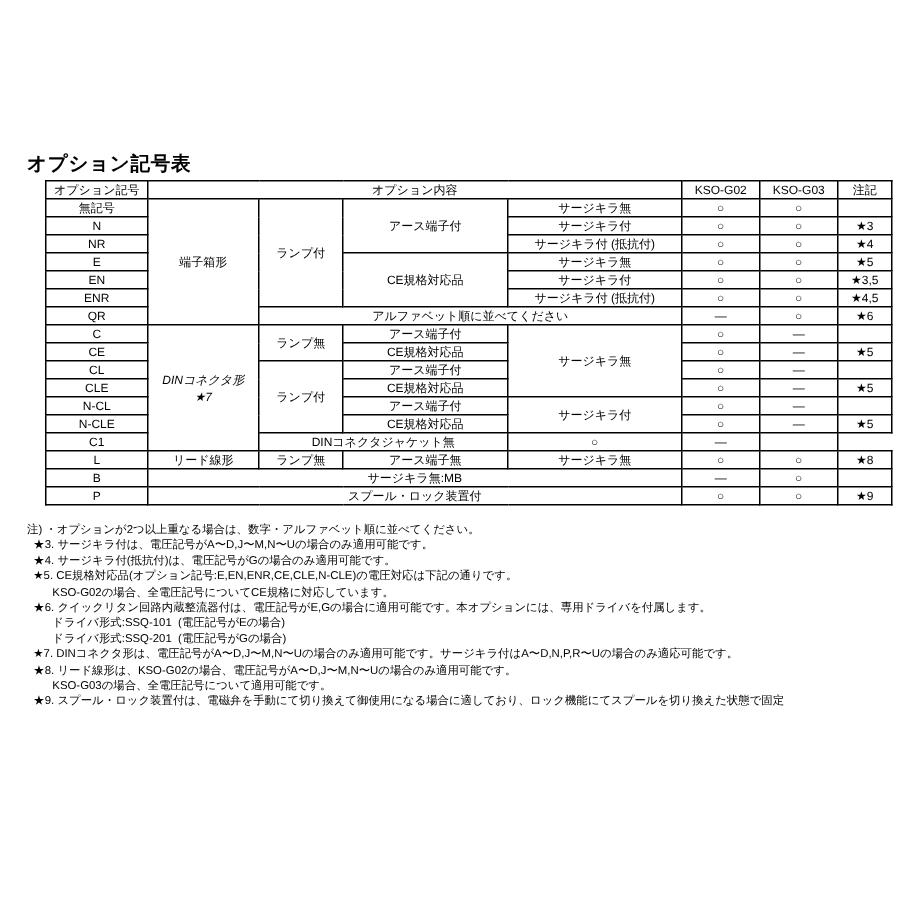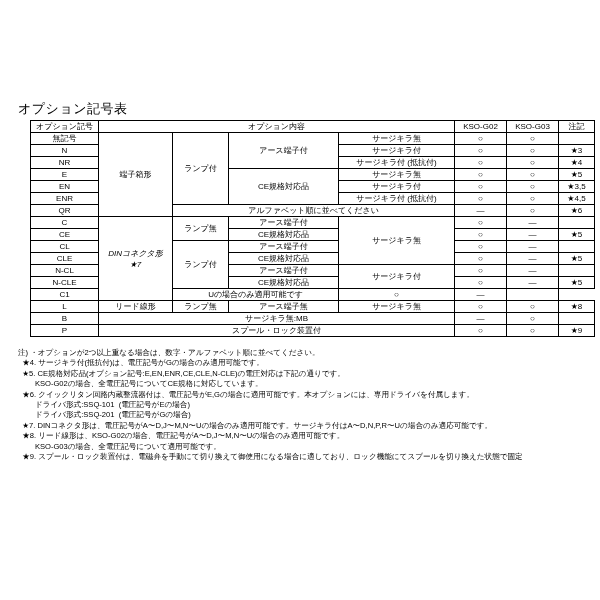--- a/index.html
+++ b/index.html
@@ -19,21 +19,21 @@
     width: 600px;
     height: 600px;
     padding: 0;
     box-sizing: border-box;
   }
   .title {
     position: absolute;
     left: 18px;
     top: 100px;
     font-size: 13px;
-    font-weight: normal;
+    font-weight: bold;
     letter-spacing: 0.5px;
   }
   table.opt {
     position: absolute;
     left: 30px;
     top: 120px;
     width: 564px;
     border-collapse: collapse;
     table-layout: fixed;
     font-size: 8px;
@@ -206,21 +206,21 @@
       </tr>
       <tr>
         <td>N-CLE</td>
         <td>CE規格対応品</td>
         <td>○</td>
         <td>—</td>
         <td>★5</td>
       </tr>
       <tr>
         <td>C1</td>
-        <td colspan="2">Uの場合のみ適用可能です</td>
+        <td colspan="2">DINコネクタジャケット無</td>
         <td>○</td>
         <td>—</td>
         <td></td>
       </tr>
 
       <tr>
         <td>L</td>
         <td>リード線形</td>
         <td>ランプ無</td>
         <td>アース端子無</td>
@@ -242,20 +242,21 @@
         <td colspan="4">スプール・ロック装置付</td>
         <td>○</td>
         <td>○</td>
         <td>★9</td>
       </tr>
     </tbody>
   </table>
 
   <div class="notes">
     <div class="ln">注) ・オプションが2つ以上重なる場合は、数字・アルファベット順に並べてください。</div>
+    <div class="ln">  ★3. サージキラ付は、電圧記号がA〜D,J〜M,N〜Uの場合のみ適用可能です。</div>
     <div class="ln">  ★4. サージキラ付(抵抗付)は、電圧記号がGの場合のみ適用可能です。</div>
     <div class="ln">  ★5. CE規格対応品(オプション記号:E,EN,ENR,CE,CLE,N-CLE)の電圧対応は下記の通りです。</div>
     <div class="ln">        KSO-G02の場合、全電圧記号についてCE規格に対応しています。</div>
     <div class="ln">  ★6. クイックリタン回路内蔵整流器付は、電圧記号がE,Gの場合に適用可能です。本オプションには、専用ドライバを付属します。</div>
     <div class="ln">        ドライバ形式:SSQ-101  (電圧記号がEの場合)</div>
     <div class="ln">        ドライバ形式:SSQ-201  (電圧記号がGの場合)</div>
     <div class="ln">  ★7. DINコネクタ形は、電圧記号がA〜D,J〜M,N〜Uの場合のみ適用可能です。サージキラ付はA〜D,N,P,R〜Uの場合のみ適応可能です。</div>
     <div class="ln">  ★8. リード線形は、KSO-G02の場合、電圧記号がA〜D,J〜M,N〜Uの場合のみ適用可能です。</div>
     <div class="ln">        KSO-G03の場合、全電圧記号について適用可能です。</div>
     <div class="ln">  ★9. スプール・ロック装置付は、電磁弁を手動にて切り換えて御使用になる場合に適しており、ロック機能にてスプールを切り換えた状態で固定</div>

